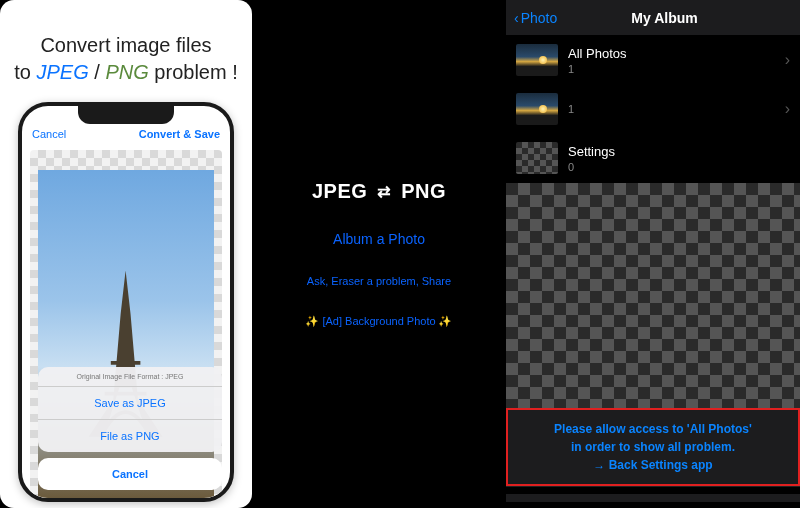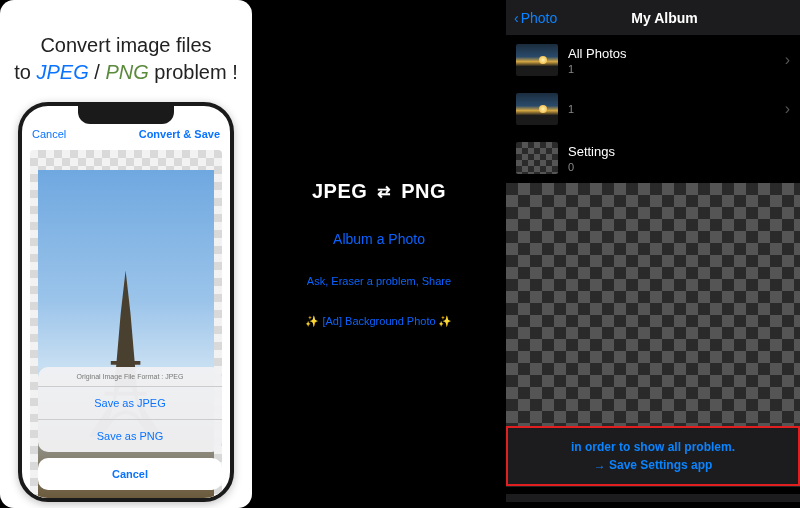--- a/index.html
+++ b/index.html
@@ -310,21 +310,21 @@
             <path d="M38 80 L62 80 M33 105 L67 105" stroke="#4a4030" stroke-width="3"></path>
             <path d="M30 140 Q50 100 70 140" fill="none" stroke="#4a4030" stroke-width="3"></path>
           </svg>
         </div>
       </div>
 
       <div class="sheet">
         <div class="sheet-top">
           <div class="sheet-caption">Original Image File Format : JPEG</div>
           <div class="sheet-btn">Save as JPEG</div>
-          <div class="sheet-btn">Save as PNG</div>
+          <div class="sheet-btn">File as PNG</div>
         </div>
         <div class="sheet-cancel">Cancel</div>
       </div>
     </div>
   </div>
 </div>
 
 <div class="panel2">
   <div class="p2-title">
     <span>JPEG</span>
@@ -366,20 +366,21 @@
       <div class="album-text">
         <span class="album-name">Settings</span>
         <span class="album-count">0</span>
       </div>
     </div>
   </div>
 
   <div class="p3-checker"></div>
 
   <div class="p3-banner">
+    <div>Please allow access to 'All Photos'</div>
     <div>in order to show all problem.</div>
-    <div>→ Save Settings app</div>
+    <div>→ Back Settings app</div>
   </div>
 
   <div class="p3-footer">
     <div class="p3-footer-inner"></div>
   </div>
 </div>
 
 </body></html>

